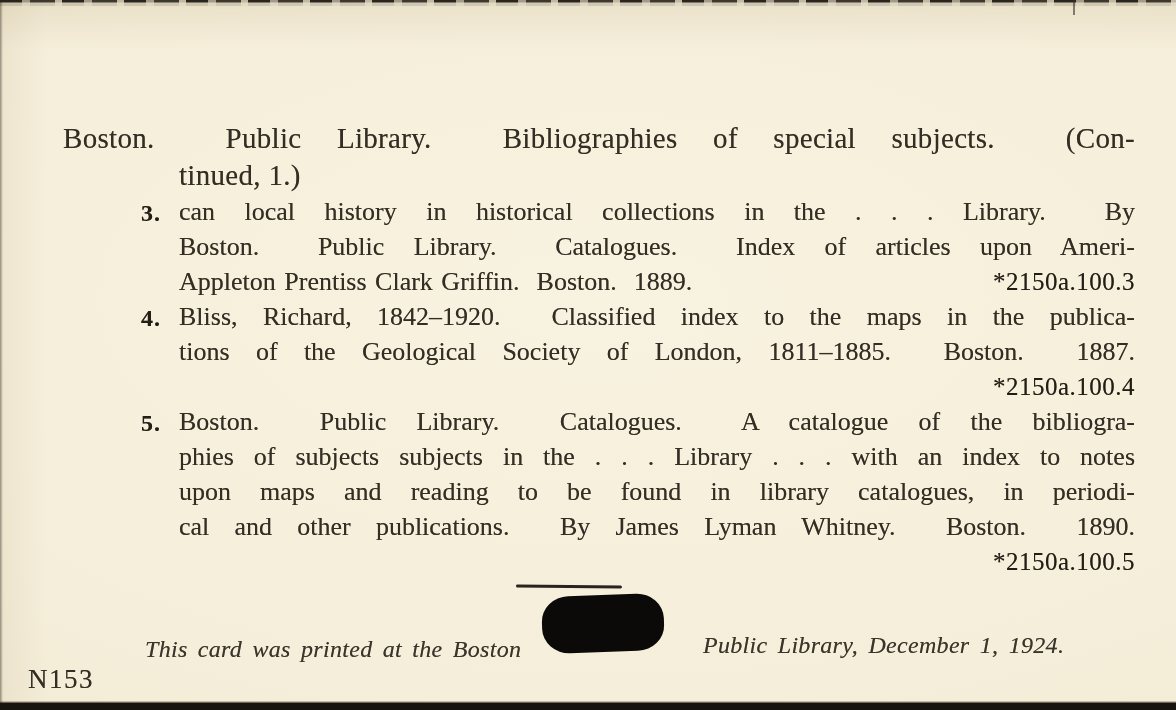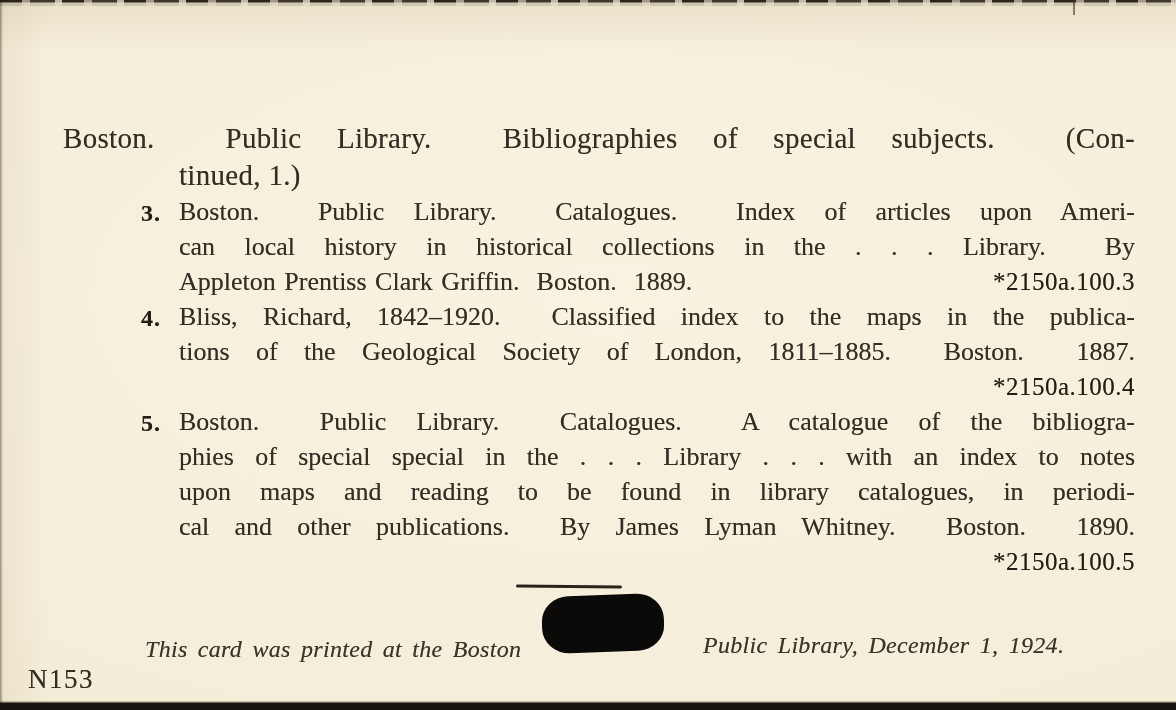--- a/index.html
+++ b/index.html
@@ -102,41 +102,41 @@
 
   <div class="content">
 
     <div class="heading txt">
       <div class="line1">Boston.&nbsp; Public Library.&nbsp; Bibliographies of special subjects.&nbsp; (Con-</div>
       <div class="line2">tinued, 1.)</div>
     </div>
 
     <div class="entry txt">
       <span class="entry-num">3.</span>
+      <div class="jline">can local history in historical collections in the . . . Library.&nbsp; By</div>
       <div class="jline">Boston.&nbsp; Public Library.&nbsp; Catalogues.&nbsp; Index of articles upon Ameri-</div>
-      <div class="jline">can local history in historical collections in the . . . Library.&nbsp; By</div>
       <div class="tailrow">
         <span>Appleton Prentiss Clark Griffin.&nbsp; Boston.&nbsp; 1889.</span>
         <span class="callnum">*2150a.100.3</span>
       </div>
     </div>
 
     <div class="entry txt">
       <span class="entry-num">4.</span>
       <div class="jline">Bliss, Richard, 1842–1920.&nbsp; Classified index to the maps in the publica-</div>
       <div class="jline">tions of the Geological Society of London, 1811–1885.&nbsp; Boston.&nbsp; 1887.</div>
       <div class="call-line">
         <span class="callnum">*2150a.100.4</span>
       </div>
     </div>
 
     <div class="entry txt">
       <span class="entry-num">5.</span>
       <div class="jline">Boston.&nbsp; Public Library.&nbsp; Catalogues.&nbsp; A catalogue of the bibliogra-</div>
-      <div class="jline">phies of special special in the . . . Library . . . with an index to notes</div>
+      <div class="jline">phies of subjects subjects in the . . . Library . . . with an index to notes</div>
       <div class="jline">upon maps and reading to be found in library catalogues, in periodi-</div>
       <div class="jline">cal and other publications.&nbsp; By James Lyman Whitney.&nbsp; Boston.&nbsp; 1890.</div>
       <div class="call-line">
         <span class="callnum">*2150a.100.5</span>
       </div>
     </div>
 
   </div>
 
   <div class="stray-underline"></div>

